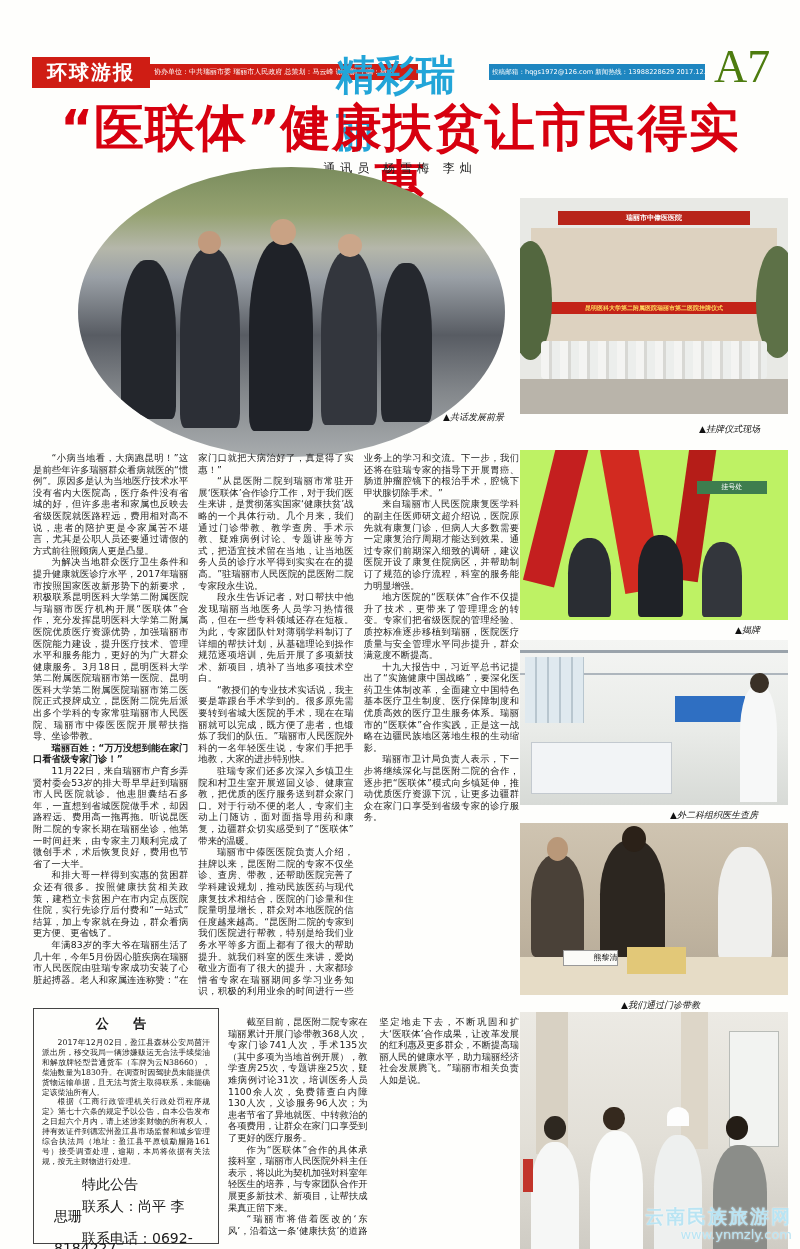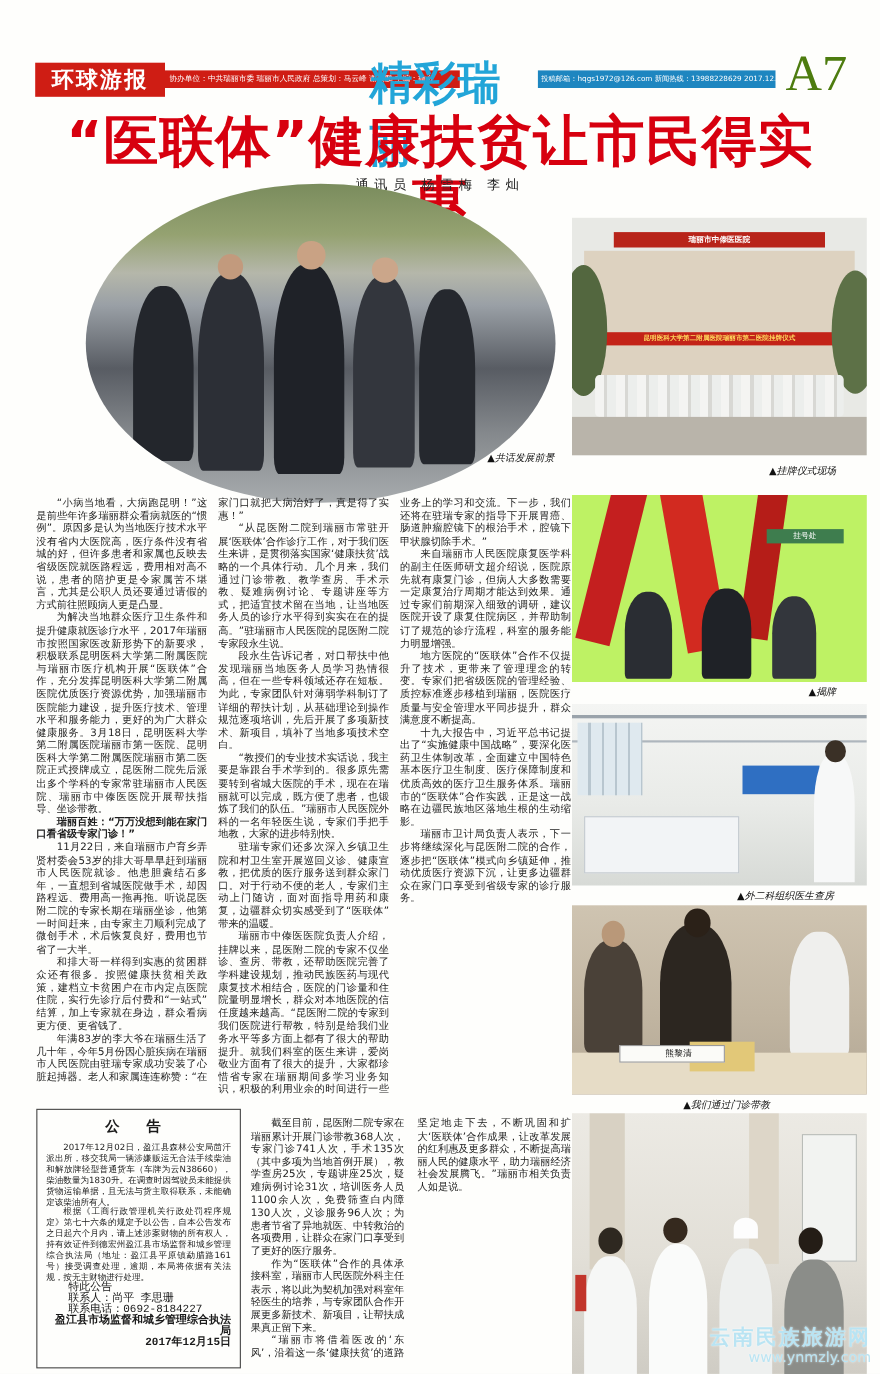--- a/index.html
+++ b/index.html
@@ -39,21 +39,21 @@
          column-count:2;column-gap:12px;column-fill:auto;overflow:hidden;}
   .para{margin:0;font-size:9.3px;line-height:11.6px;text-align:justify;text-indent:2em;
         color:#1c1c1c;}
   .para.bold{font-weight:bold;}
   
   .notice{position:absolute;left:33px;top:1008px;width:186px;height:236px;border:1px solid #444;
           box-sizing:border-box;padding:6px 8px;}
   .notice-title{text-align:center;font-size:13px;font-weight:bold;letter-spacing:10px;
           margin:0 0 5px 0;}
   .notice .para{font-size:7.8px;line-height:9.9px;}
-  .notice-line{font-size:10px;line-height:10px;margin:0;font-family:Liberation Mono, monospace;}
+  .notice-line{font-size:14px;line-height:10px;margin:12px;}
   .indent2{text-indent:2em;}
   .n-right{text-align:right;font-weight:bold;}
   
   .watermark{position:absolute;right:8px;bottom:6px;text-align:right;color:#b9e4f3;
              text-shadow:0 0 2px rgba(255,255,255,.8);z-index:9;}
   .watermark .l1{font-size:19px;font-weight:bold;letter-spacing:2px;line-height:22px;}
   .watermark .l2{font-size:13px;line-height:16px;}
 </style>
 </head>
 <body>
@@ -116,21 +116,21 @@
   <div class="caption cap-right" style="left:520px;top:809px;width:238px;">▲外二科组织医生查房</div>
 
   <div class="photo" style="left:520px;top:823px;width:268px;height:172px;background:linear-gradient(180deg,#cfc4b1 0%,#c0b4a0 60%,#b2a795 100%);">
     <div class="fig" style="left:4%;top:18%;width:20%;height:60%;background:#4a4138;border-radius:45% 45% 8% 8%;"></div>
     <div class="fig" style="left:30%;top:10%;width:24%;height:70%;background:#2c2620;border-radius:45% 45% 8% 8%;"></div>
     <div class="fig" style="left:74%;top:14%;width:20%;height:66%;background:#efefed;border-radius:45% 45% 8% 8%;"></div>
     <div class="fig" style="left:10%;top:8%;width:8%;height:14%;background:#b99879;border-radius:50%;"></div>
     <div class="fig" style="left:38%;top:2%;width:9%;height:15%;background:#2b2118;border-radius:50%;"></div>
     <div class="fig" style="left:0;top:78%;width:100%;height:22%;background:#e6dcc6;"></div>
     <div class="fig" style="left:40%;top:72%;width:22%;height:16%;background:#e2c878;"></div>
-    <div class="photo-label" style="left:16%;top:74%;width:20%;height:14px;background:#fbfbf8;color:#111;font-size:8px;line-height:14px;text-align:left;border:1px solid #999;padding-left:41px;">熊黎清</div>
+    <div class="photo-label" style="left:16%;top:74%;width:20%;height:14px;background:#fbfbf8;color:#111;font-size:8px;line-height:14px;text-align:right;border:1px solid #999;">熊黎清</div>
   </div>
   <div class="caption cap-right" style="left:520px;top:999px;width:180px;">▲我们通过门诊带教</div>
 
   <div class="photo" style="left:520px;top:1012px;width:268px;height:237px;background:linear-gradient(180deg,#eceae4 0%,#e2dfd7 55%,#cfccc4 100%);">
     <div class="fig" style="left:6%;top:0;width:12%;height:60%;background:#d8d1c3;"></div>
     <div class="fig" style="left:60%;top:0;width:10%;height:58%;background:#ddd6c8;"></div>
     <div class="fig" style="left:78%;top:8%;width:18%;height:48%;background:#f2f3f1;border:1px solid #b9bcb8;"></div>
     <div class="fig" style="left:4%;top:55%;width:18%;height:45%;background:#f6f7f6;border-radius:45% 45% 0 0;"></div>
     <div class="fig" style="left:26%;top:50%;width:20%;height:50%;background:#fafbfa;border-radius:45% 45% 0 0;"></div>
     <div class="fig" style="left:50%;top:52%;width:18%;height:48%;background:#eef0ef;border-radius:45% 45% 0 0;"></div>

